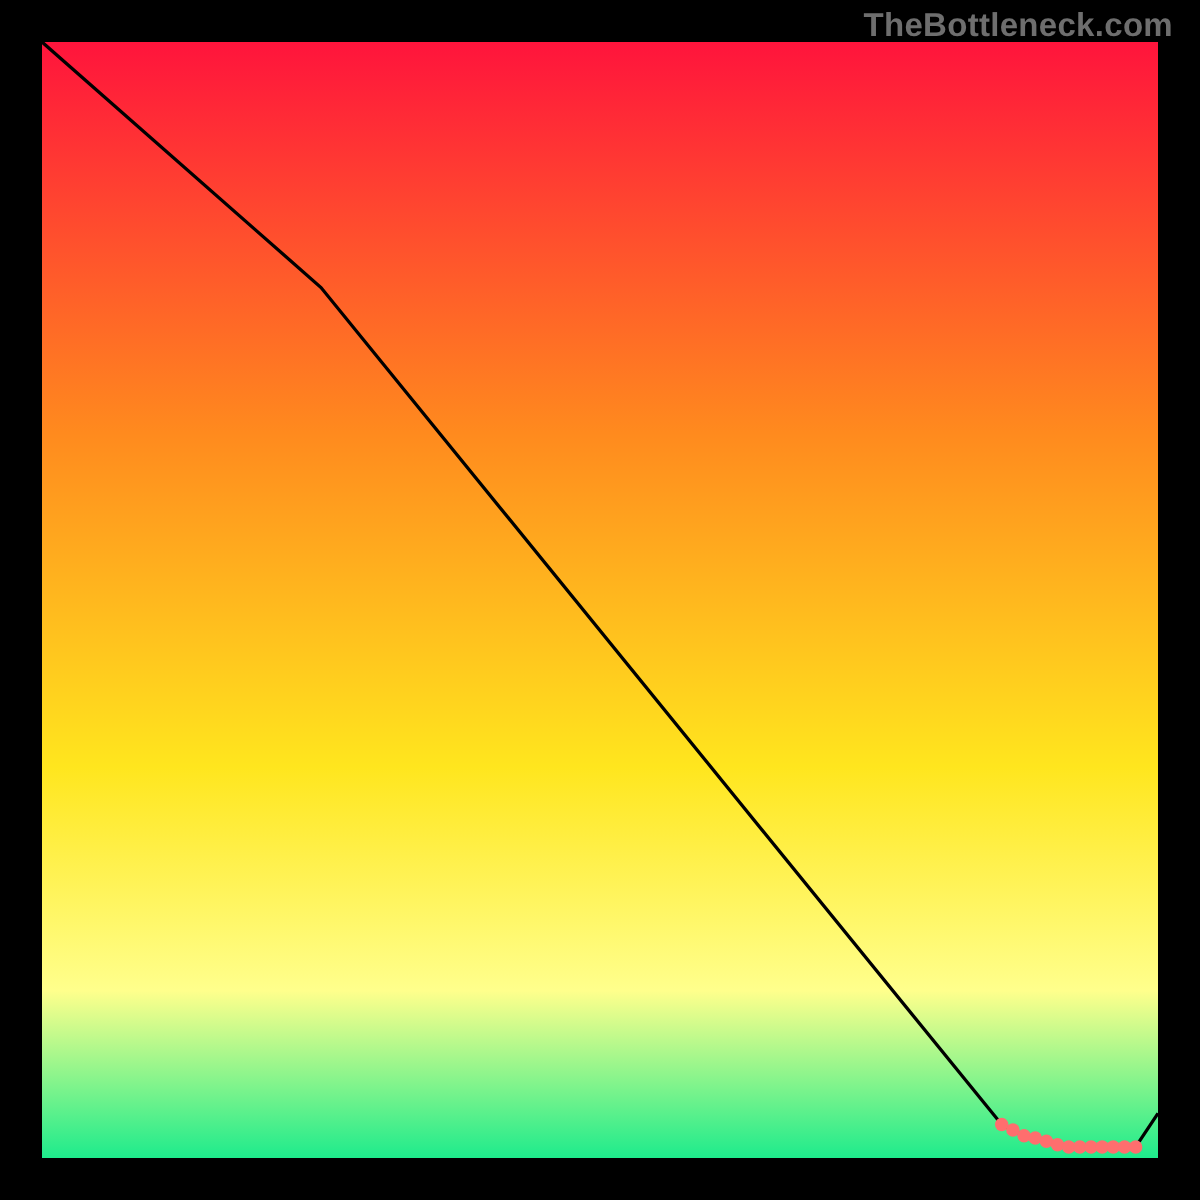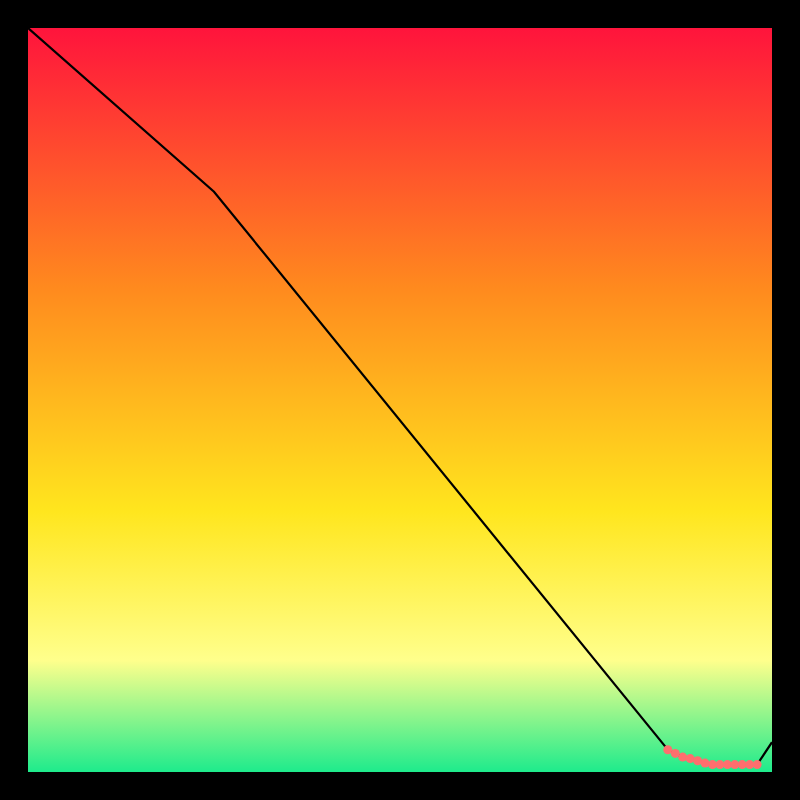--- a/index.html
+++ b/index.html
@@ -37,20 +37,21 @@
   .plot svg {
     width: 744px;
     height: 744px;
     display: block;
   }
 </style>
 </head>
 <body>
 
 <div class="frame">
+  <div class="watermark">TheBottleneck.com</div>
 
   <div class="plot">
     <svg viewBox="0 0 744 744" preserveAspectRatio="none">
       <defs>
         <linearGradient id="bgGrad" x1="0" y1="0" x2="0" y2="1">
           <stop id="g0" offset="0%" stop-color="#ff143c"></stop>
           <stop id="g1" offset="35%" stop-color="#ff8a1e"></stop>
           <stop id="g2" offset="65%" stop-color="#ffe61e"></stop>
           <stop id="g3" offset="85%" stop-color="#ffff8c"></stop>
           <stop id="g4" offset="100%" stop-color="#1eeb8c"></stop>

